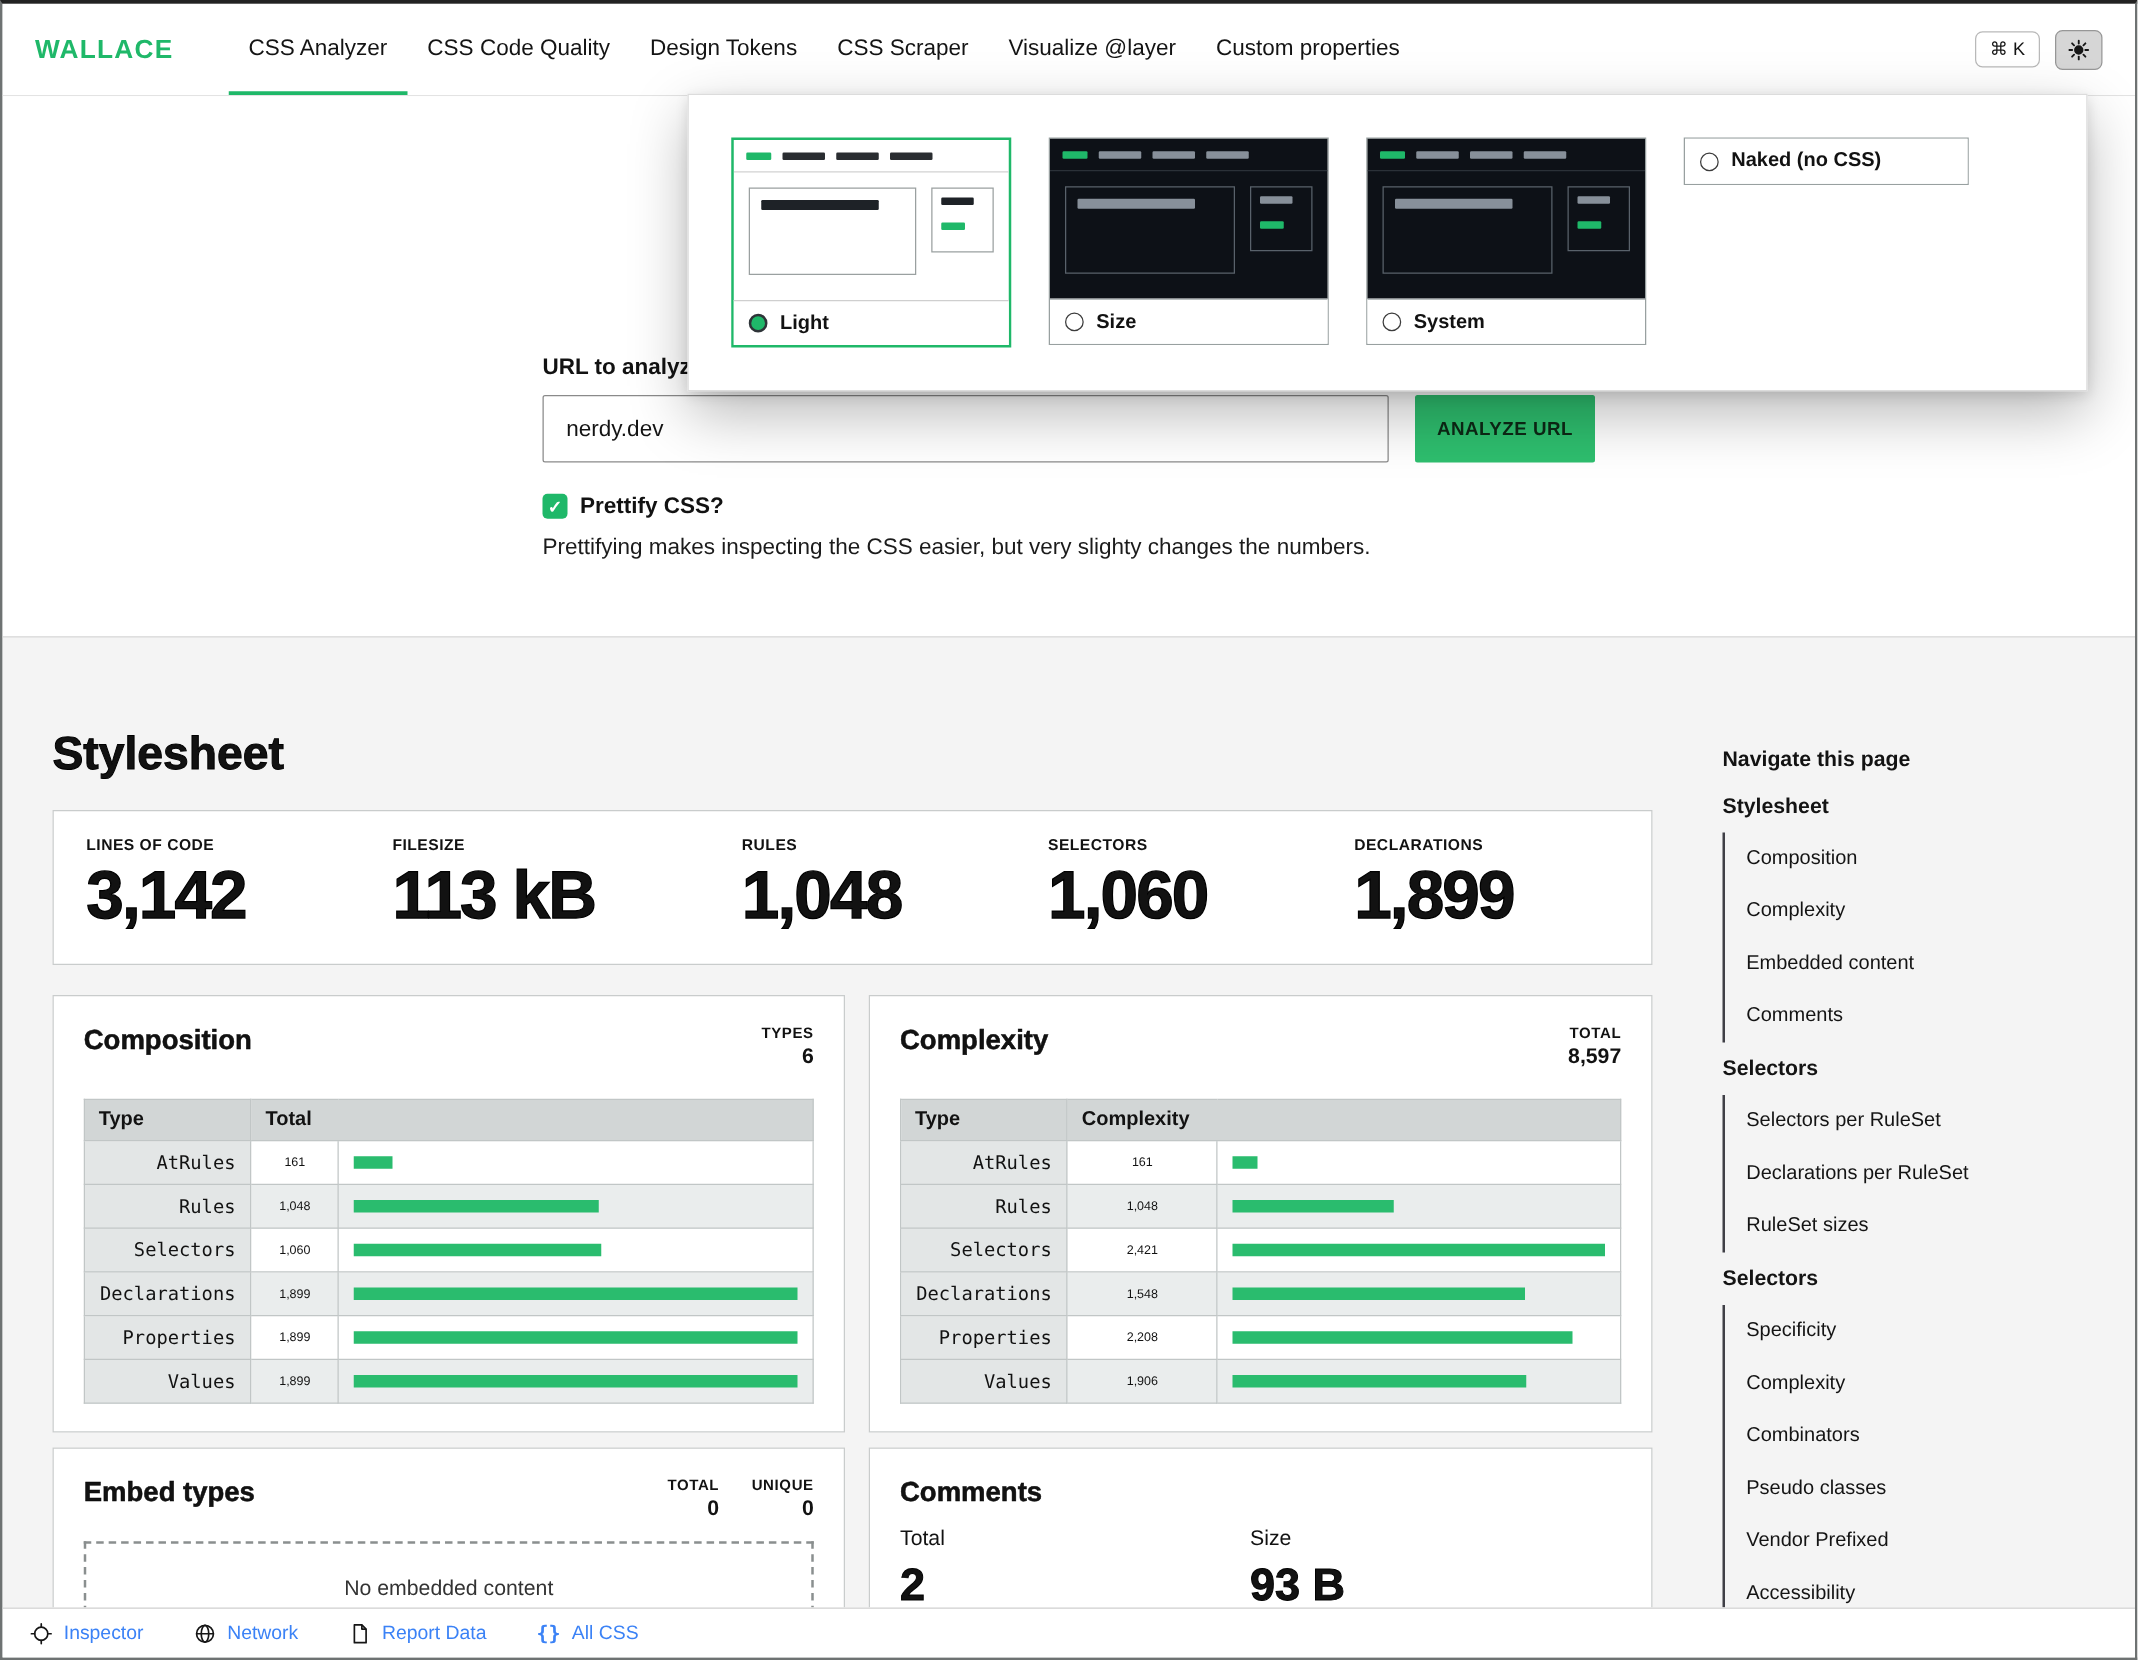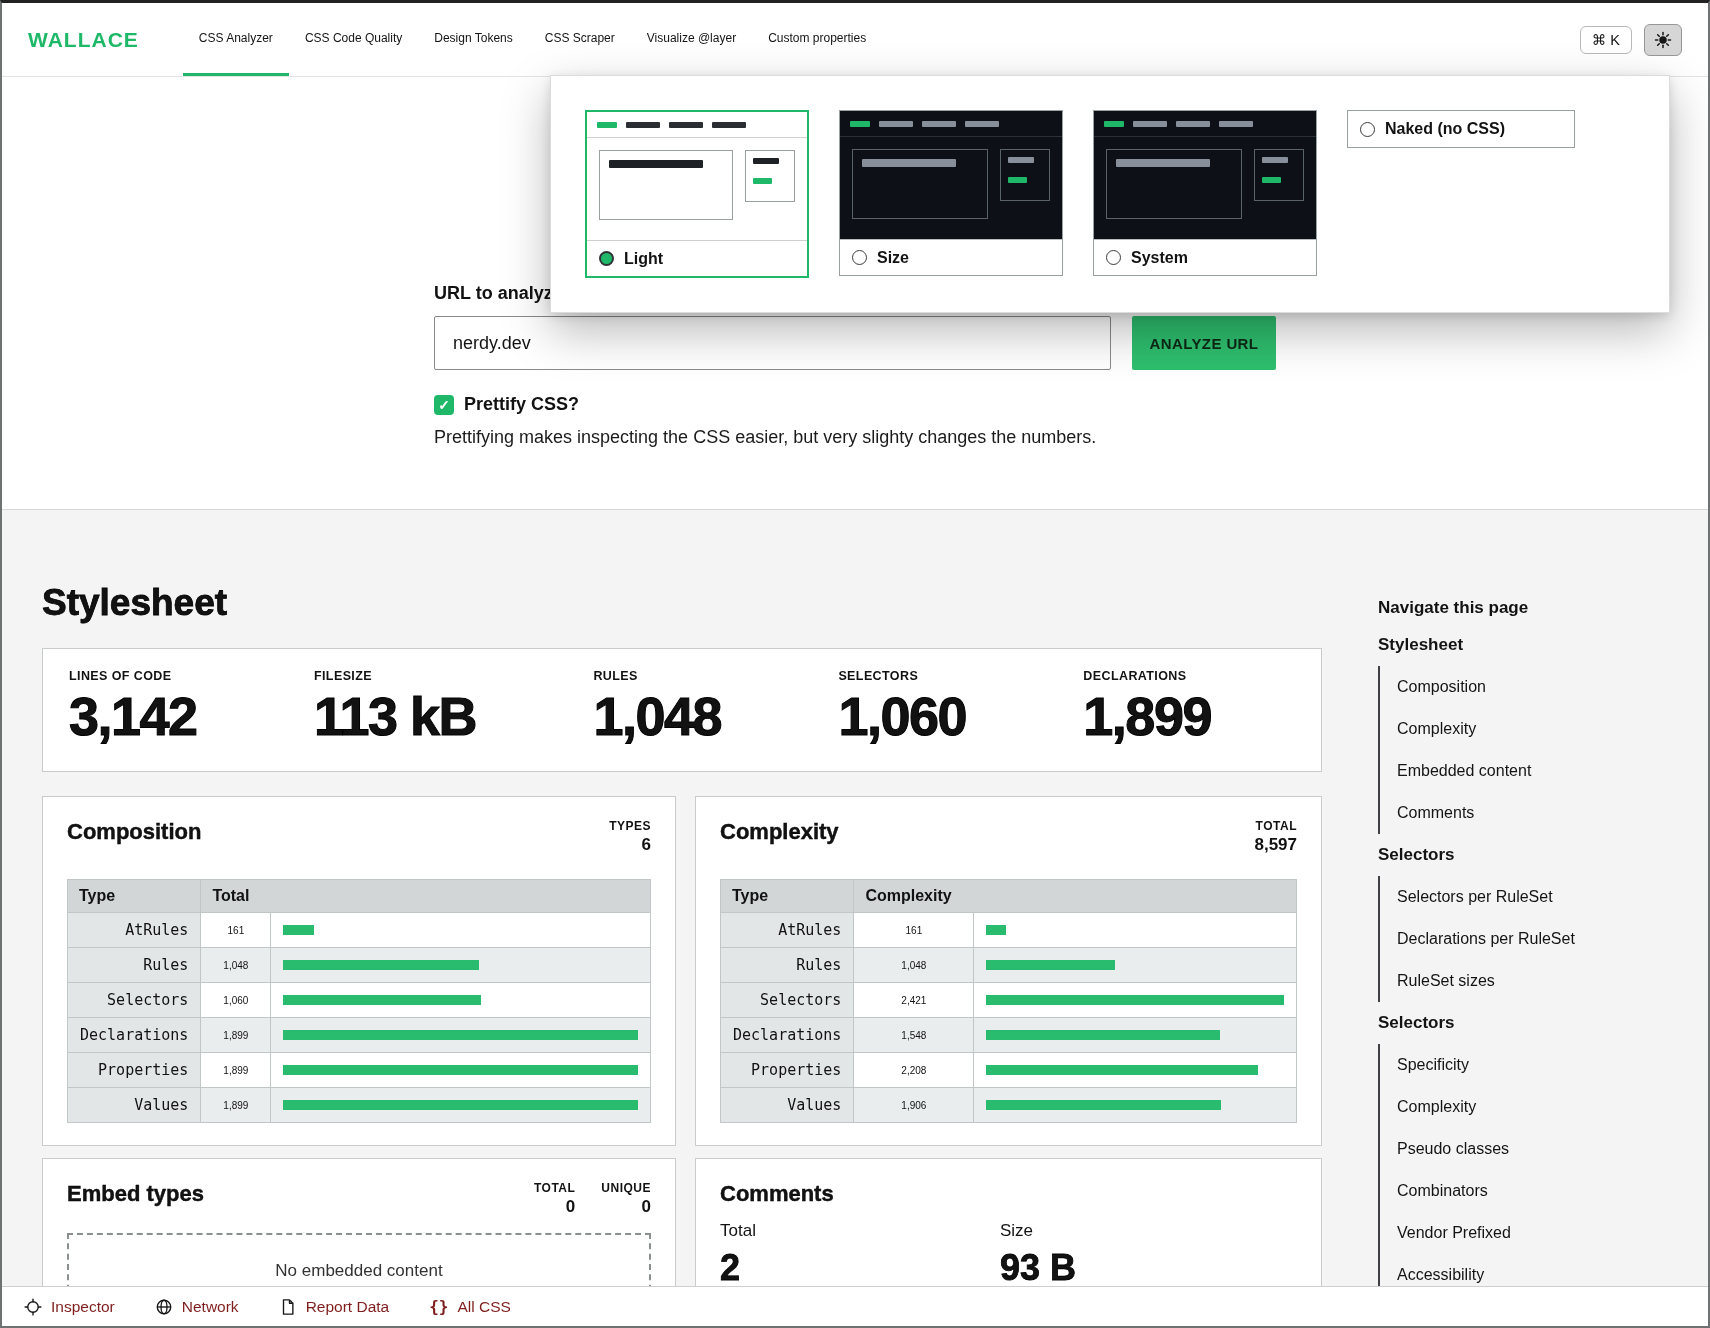--- a/index.html
+++ b/index.html
@@ -16,21 +16,21 @@
 
   
   .topnav {
     height:74px; flex:none; display:flex; align-items:center;
     padding:0 26px; background:#fff; border-bottom:1px solid #e3e3e3;
   }
   .logo { color:#1fb869; font-size:21px; font-weight:800; letter-spacing:1px; margin-right:44px; cursor:pointer; }
   .navitems { display:flex; height:100%; }
   .navitem {
     display:flex; align-items:center; height:100%;
-    padding:0 16px; font-size:12px; color:#141414; text-decoration:none; cursor:pointer;
+    padding:0 16px; font-size:18px; color:#141414; text-decoration:none; cursor:pointer;
     border-bottom:3px solid transparent;
   }
   .navitem.active { border-bottom-color:#1fb869; }
   .nav-right { margin-left:auto; display:flex; align-items:center; gap:12px; }
   .kbd-btn {
     font-family:"Liberation Sans",sans-serif; font-size:14.5px; color:#141414;
     background:#fff; border:1px solid #b9b9b9; border-radius:6px; padding:5px 11px; cursor:pointer;
   }
   .theme-btn {
     width:38px; height:32px; display:flex; align-items:center; justify-content:center;
@@ -152,21 +152,21 @@
   .pagenav h3 a { color:#141414; text-decoration:none; cursor:pointer; }
   .pagenav ul { list-style:none; border-left:2px solid #3f3f46; padding-left:17px; }
   .pagenav li { height:42px; display:flex; align-items:center; }
   .pagenav li a { font-size:16px; color:#141414; text-decoration:none; cursor:pointer; }
 
   
   .bottombar {
     height:40px; flex:none; background:#fff; border-top:1px solid #cfcfcf;
     display:flex; align-items:center; gap:40px; padding:0 22px;
   }
-  .bbitem { display:flex; align-items:center; gap:9px; font-size:15.5px; color:#7f1d1d; cursor:pointer; }
+  .bbitem { display:flex; align-items:center; gap:9px; font-size:15.5px; color:#3b82f6; cursor:pointer; }
   .brace-icon { font-family:"DejaVu Sans Mono",monospace; font-size:16px; font-weight:700; }
   .icon-svg { display:block; }
 </style>
 </head>
 <body>
 
 <div class="page">
 
   <header class="topnav">
     <div class="logo">WALLACE</div>
@@ -525,24 +525,24 @@
         <a>Selectors</a>
       </h3>
       <ul>
         <li>
             <a>Specificity</a>
           </li>
         <li>
             <a>Complexity</a>
           </li>
         <li>
+            <a>Combinators</a>
+          </li>
+        <li>
             <a>Pseudo classes</a>
-          </li>
-        <li>
-            <a>Combinators</a>
           </li>
         <li>
             <a>Vendor Prefixed</a>
           </li>
         <li>
             <a>Accessibility</a>
           </li>
       </ul>
     </aside>
   </section>

